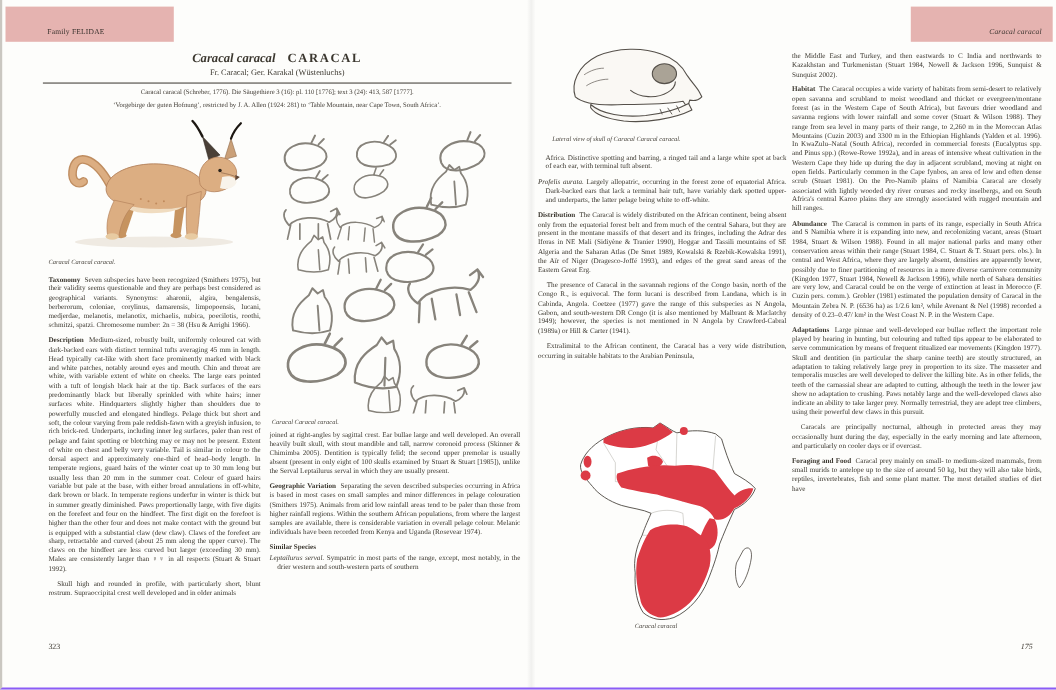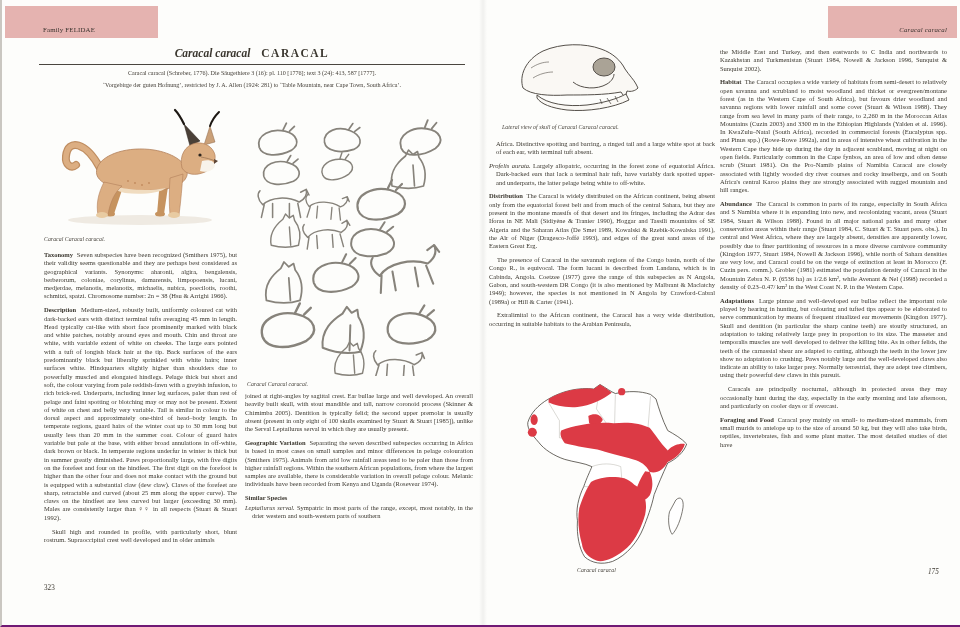--- a/index.html
+++ b/index.html
@@ -1,21 +1,21 @@
 <!DOCTYPE html>
 <html><head>
 <meta charset="utf-8">
 <style>
   html,body{margin:0;padding:0;background:#e9e7e3;}
   .spread{
     position:relative;width:960px;height:627px;margin:0 auto;
     background:#fdfdfb;color:#3b372f;
     font-family:"Liberation Serif","DejaVu Serif",serif;
     overflow:hidden;
-    border-left:2px solid #cac7c1;border-bottom:2px solid #701a75;
+    border-left:2px solid #cac7c1;border-bottom:2px solid #8b5cf6;
     box-sizing:border-box;
   }
   .gutter{position:absolute;left:477px;top:0;width:8px;height:627px;
     background:linear-gradient(90deg,rgba(0,0,0,0) 0%,rgba(0,0,0,0.05) 50%,rgba(0,0,0,0) 100%);}
   .pinkbox{position:absolute;top:6px;height:32px;background:#e5b3b0;}
   .pinkbox.leftbox{left:3px;width:153px;}
   .pinkbox.rightbox{left:826px;width:129px;}
   .runhead{position:absolute;bottom:5px;font-size:6.8px;color:#3a332e;letter-spacing:.2px;}
   .runhead.l{left:38px;}
   .runhead.r{right:10px;font-style:italic;}
@@ -38,38 +38,39 @@
   .col1{left:42px;top:251px;width:193px;height:333px;}
   .col2{left:243px;top:392px;width:228px;height:192px;}
   .col3{left:487px;top:140px;width:226px;height:241px;}
   .col4{left:718px;top:48px;width:227px;height:538px;}
   .figpainting{position:absolute;left:38px;top:108px;width:196px;height:124px;}
   .figsketch{position:absolute;left:244px;top:114px;width:226px;height:262px;}
   .figskull{position:absolute;left:505px;top:38px;width:160px;height:82px;}
   .figmap{position:absolute;left:500px;top:380px;width:215px;height:185px;}
   .pagenum{position:absolute;font-size:7.2px;color:#3b372f;}
   .pagenum.l{left:42px;top:584px;}
-  .pagenum.r{left:926px;top:568px;font-style:italic;}
+  .pagenum.r{left:926px;top:584px;font-style:italic;}
   svg{display:block;width:100%;height:100%;}
 </style>
 </head>
 <body>
 
 <div class="spread">
   <div class="gutter"></div>
 
   <div class="pinkbox leftbox">
     <span class="runhead l">Family FELIDAE</span>
   </div>
 
   <div class="titleblock">
     <div class="t1">
       <span class="sci">Caracal caracal</span>
       <span class="caps">CARACAL</span>
     </div>
+    <div class="t2">Fr. Caracal; Ger. Karakal (Wüstenluchs)</div>
     <hr class="rule">
     <div class="cite">Caracal caracal (Schreber, 1776). Die Säugethiere 3 (16): pl. 110 [1776]; text 3 (24): 413, 587 [1777].</div>
     <div class="cite">‘Vorgebirge der guten Hofnung’, restricted by J. A. Allen (1924: 281) to ‘Table Mountain, near Cape Town, South Africa’.</div>
   </div>
 
   <div class="figpainting">
     <svg viewBox="0 0 196 124" xmlns="http://www.w3.org/2000/svg">
       <ellipse cx="100" cy="112" rx="72" ry="5" fill="#efeae2"></ellipse>
       <path d="M60 60 C46 34 28 30 26 48 C25 57 31 61 36 57" stroke="#bf8d60" stroke-width="8" fill="none" stroke-linecap="round"></path>
       <path d="M60 60 C46 34 28 30 26 48 C25 57 31 61 36 57" stroke="#dcae82" stroke-width="5.5" fill="none" stroke-linecap="round"></path>

